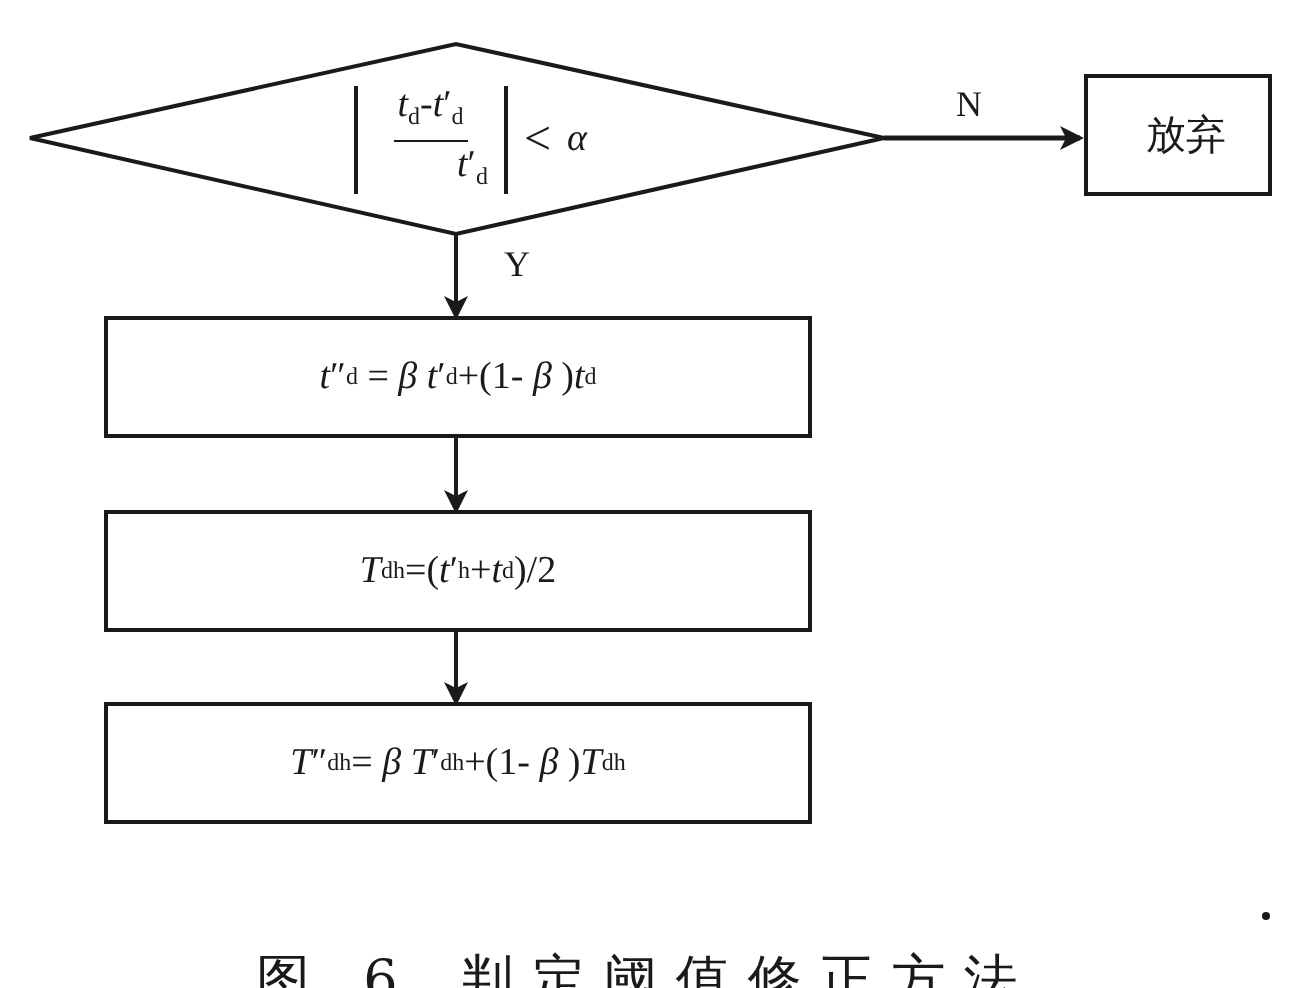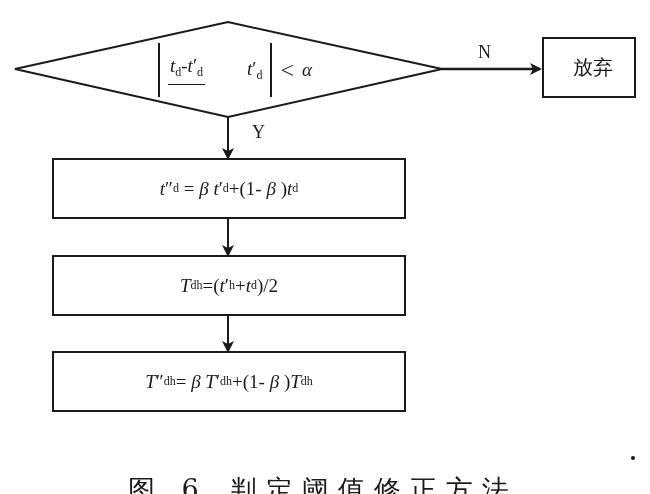--- a/index.html
+++ b/index.html
@@ -3,21 +3,21 @@
 <meta charset="utf-8">
 <style>
   html, body { margin:0; padding:0; background:#ffffff; }
   body { width:650px; height:494px; position:relative; overflow:hidden;
          font-family:"Liberation Serif", "DejaVu Serif", serif; color:#1a1a1a; }
   svg.flow { position:absolute; left:0; top:0; width:650px; height:494px; }
   .node-text { position:absolute; display:flex; align-items:center; justify-content:center;
                font-size:19px; white-space:nowrap; }
   .it { font-style:italic; }
   .sub { font-size:12px; vertical-align:-4px; font-style:normal; }
-  .frac { display:inline-flex; align-items:flex-end; vertical-align:middle; margin:0 6px; }
+  .frac { display:inline-flex; flex-direction:column; align-items:center; vertical-align:middle; margin:0 6px; }
   .frac .num { padding:0 2px 2px; border-bottom:1.5px solid #1a1a1a; line-height:20px; }
   .frac .den { padding-top:2px; line-height:20px;margin-left:42px; }
   .abs { display:inline-flex; align-items:center; border-left:2px solid #1a1a1a; border-right:2px solid #1a1a1a; height:54px; padding:0 2px; }
   .lbl { position:absolute; font-size:18px; }
   .caption { position:absolute; left:128px; top:440px; font-size:27px; letter-spacing:9px;
              font-family:"DejaVu Serif", serif;margin-top:32px; }
   .prime { font-style:normal; }
 </style>
 </head>
 <body>

